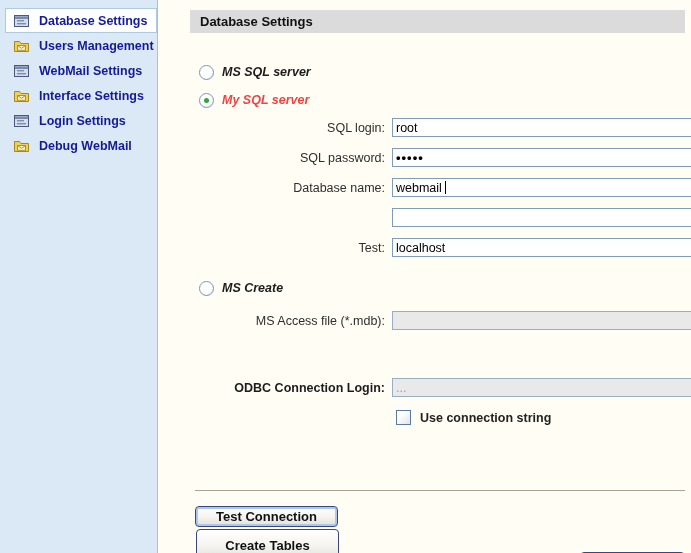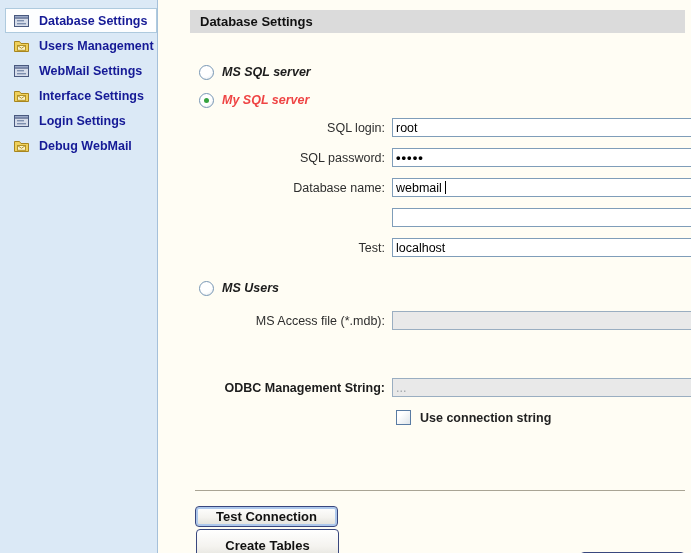--- a/index.html
+++ b/index.html
@@ -189,30 +189,30 @@
   <input class="tinput" type="text" value="" style="">
 </div>
 
 <div class="field-row" style="top:238px;">
   <div class="flabel">Test:</div>
   <input class="tinput" type="text" value="localhost" style="">
 </div>
 
 <div class="radio-row" style="top:280px;">
   <span class="radio"></span>
-  <span class="opt-label">MS Users</span>
+  <span class="opt-label">MS Create</span>
 </div>
 
 <div class="field-row" style="top:311px;">
   <div class="flabel">MS Access file (*.mdb):</div>
   <input class="tinput disabled" type="text" disabled="" value="" style="">
 </div>
 
 <div class="field-row" style="top:378px;">
-  <div class="flabel bold">ODBC Management String:</div>
+  <div class="flabel bold">ODBC Connection Login:</div>
   <input class="tinput disabled" type="text" disabled="" value="..." style="">
 </div>
 
 <div class="checkbox-row">
   <span class="checkbox"></span>
   <span class="cb-label">Use connection string</span>
 </div>
 
 <div class="separator"></div>
 

